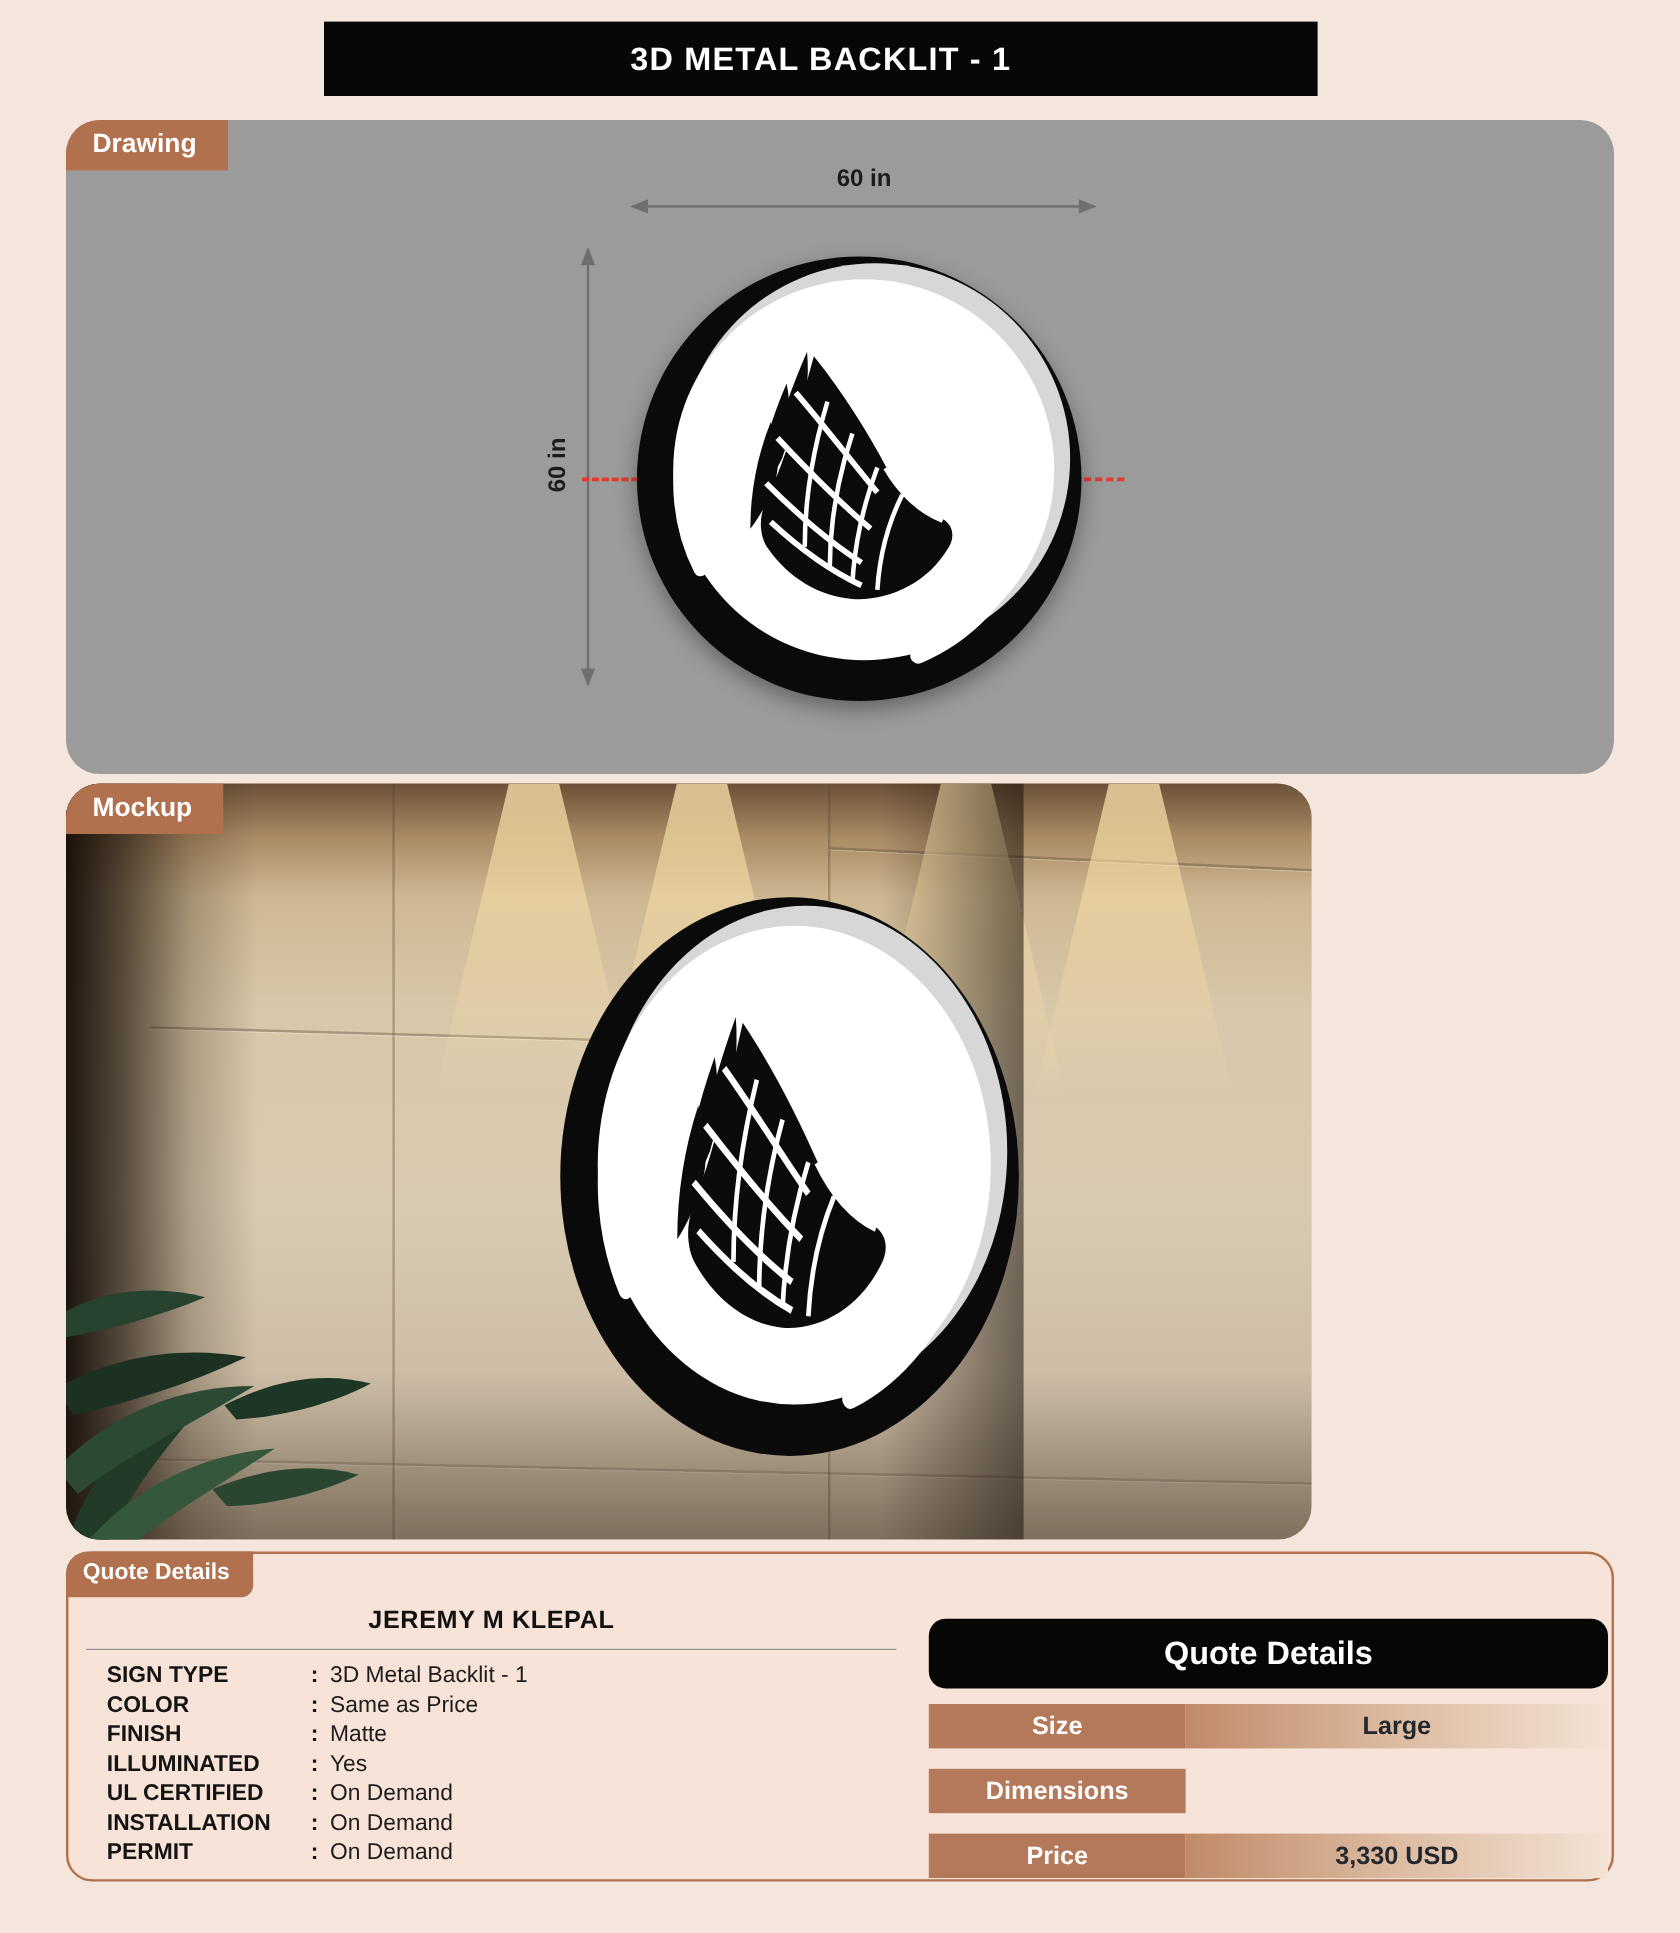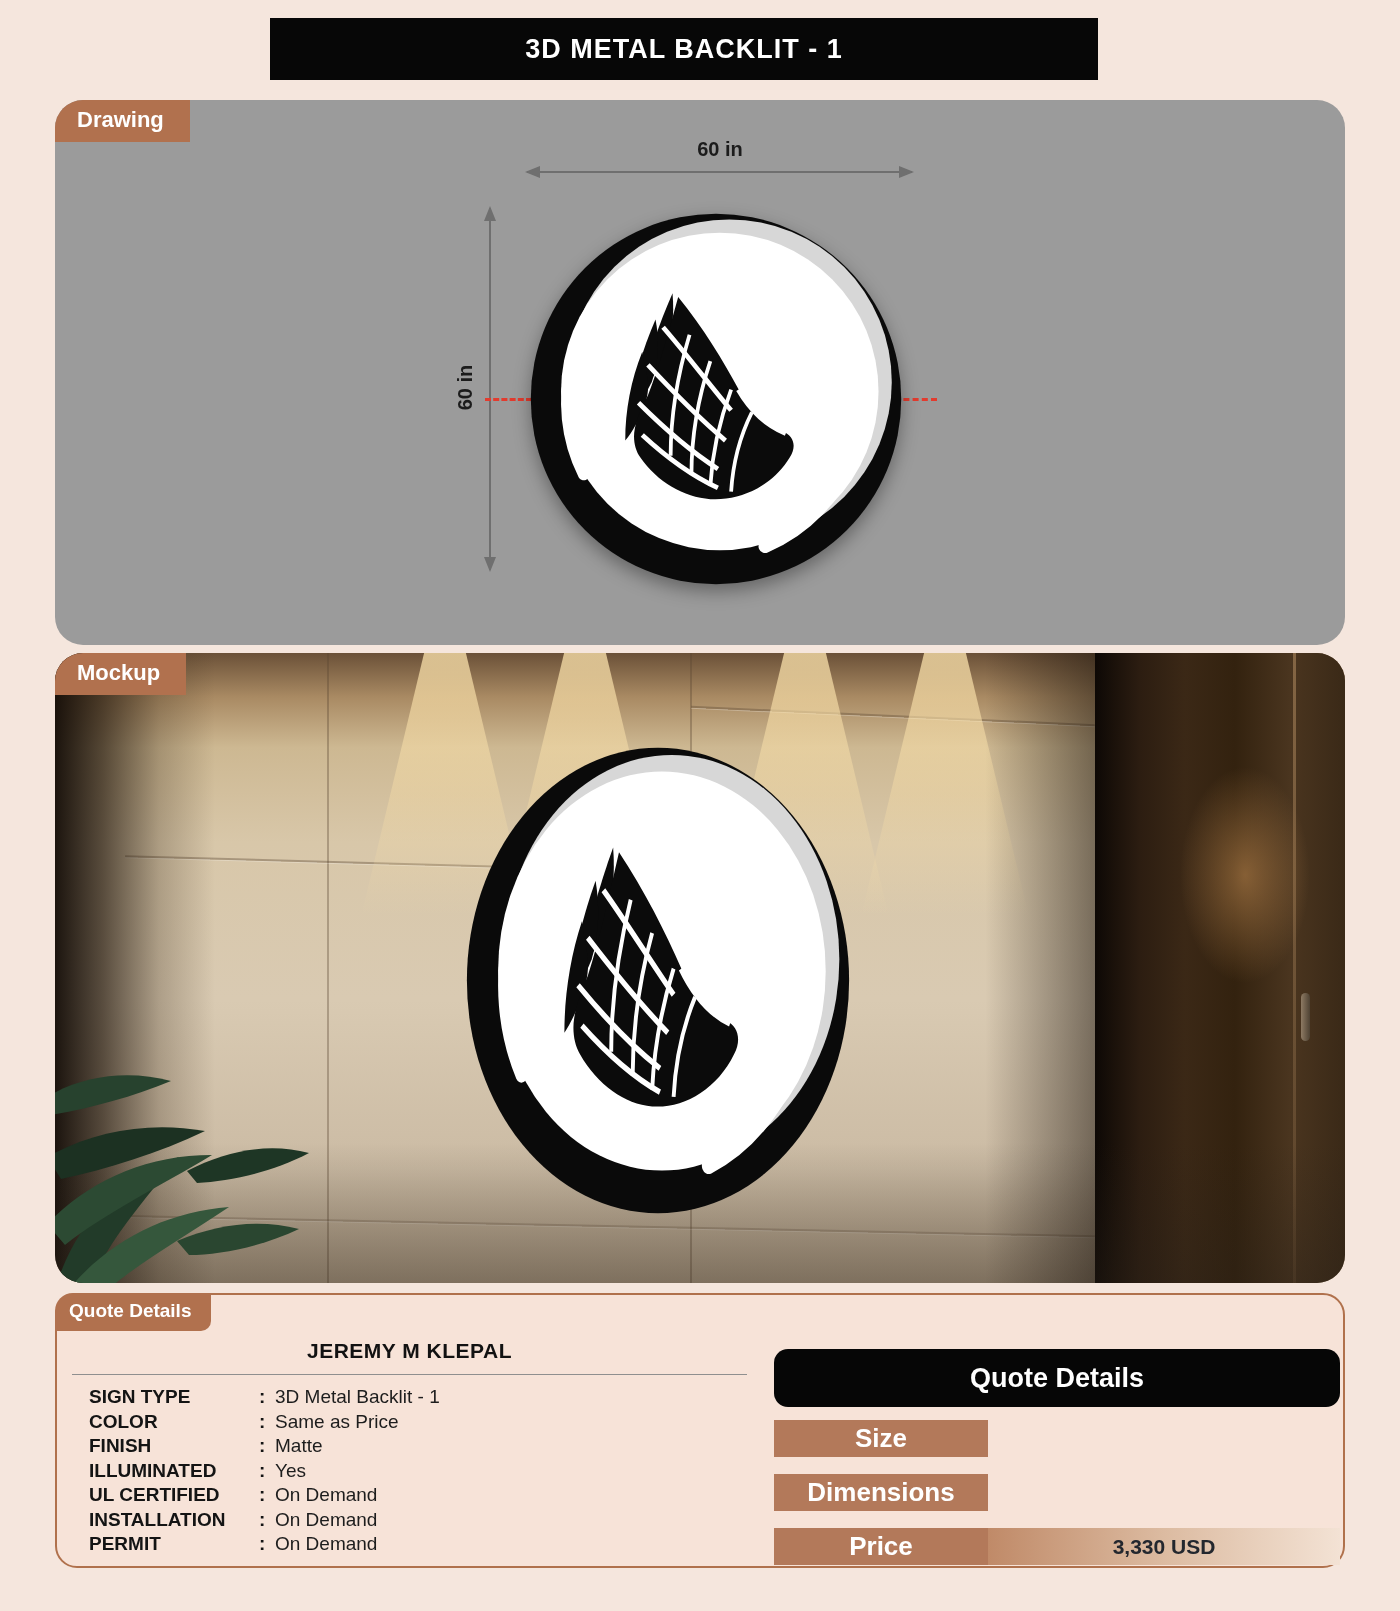--- a/index.html
+++ b/index.html
@@ -44,21 +44,21 @@
   .dim-line-v .ah-t { position:absolute; top:-2px; left:-5px; width:0; height:0;
     border-bottom:15px solid #6f6f6f; border-left:6px solid transparent; border-right:6px solid transparent; }
   .dim-line-v .ah-b { position:absolute; bottom:-2px; left:-5px; width:0; height:0;
     border-top:15px solid #6f6f6f; border-left:6px solid transparent; border-right:6px solid transparent; }
   .red-dash { position:absolute; top:298px; border-top:3px dashed #e23b2e; }
   .drawing-sign { position:absolute; left:472px; top:110px; width:378px; height:378px;
     filter:drop-shadow(0 7px 9px rgba(0,0,0,.35)); }
 
   
   .mockup-section {
-    position:absolute; left:55px; top:653px; width:1290px; height:630px;
+    position:absolute; left:55px; top:653px; width:1038px; height:630px;
     border-radius:28px; overflow:hidden;
     background:linear-gradient(180deg,#6b5138 0%,#a98a63 7%,#cdb892 15%,#d8c7a9 30%,#d9cab2 55%,#cbbba4 82%,#b3a189 100%);
   }
   .tile-line-v { position:absolute; top:0; width:2px; height:100%; background:rgba(90,70,50,.35); }
   .tile-line-h { position:absolute; height:2px; background:rgba(95,75,55,.4);
     box-shadow:0 1px 0 rgba(255,255,255,.25); }
   .beam { position:absolute; top:0; width:190px; height:310px;
     background:linear-gradient(180deg, rgba(255,230,175,.75) 0%, rgba(255,228,170,.35) 45%, rgba(255,228,170,0) 85%);
     clip-path:polygon(39% 0, 61% 0, 100% 100%, 0 100%); }
   .left-shadow { position:absolute; left:0; top:0; width:160px; height:100%;
@@ -93,21 +93,21 @@
   .qlabel { width:170px; font-size:19px; font-weight:700; color:#141414; }
   .qsep { width:16px; font-size:19px; font-weight:700; color:#141414; }
   .qvalue { font-size:19px; font-weight:400; color:#1d1d1d; }
 
   .sd-header { position:absolute; left:717px; top:54px; width:566px; height:58px;
     background:#060606; border-radius:14px; color:#fff;
     display:flex; align-items:center; justify-content:center;
     font-size:27px; font-weight:700; }
   .sd-row { position:absolute; left:717px; width:566px; height:37px; display:flex; }
   .sd-row .sd-label { width:214px; background:#b3795a; color:#ffffff;
-    display:flex; align-items:center; justify-content:center; font-size:26px; font-weight:700; }
+    display:flex; align-items:center; justify-content:center; font-size:21px; font-weight:700; }
   .sd-row .sd-value { flex:1; background:linear-gradient(90deg,#c08a68 0%,#dcbba1 50%,#f3e2d4 100%);
     color:#23272e; display:flex; align-items:center; justify-content:center; font-size:21px; font-weight:700; }
 </style>
 </head>
 <body>
 
 <div class="title-bar">
   <span>3D METAL BACKLIT - 1</span>
 </div>
 
@@ -256,20 +256,21 @@
       <span class="qsep">:</span>
       <span class="qvalue">On Demand</span>
     </div>
   </div>
 
   <div class="sd-header">
     <span>Quote Details</span>
   </div>
   <div class="sd-row" style="top:125px;">
     <div class="sd-label">Size</div>
+    <div class="sd-value">Large</div>
   </div>
   <div class="sd-row" style="top:179px;">
     <div class="sd-label">Dimensions</div>
   </div>
   <div class="sd-row" style="top:233px;">
     <div class="sd-label">Price</div>
     <div class="sd-value">3,330 USD</div>
   </div>
 </div>
 

